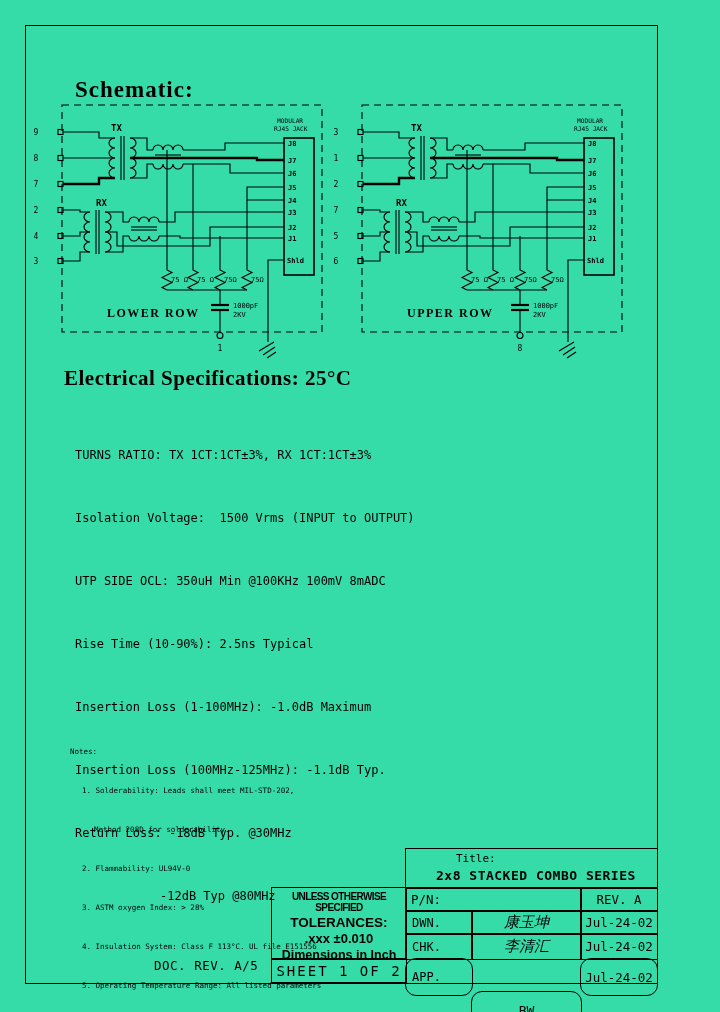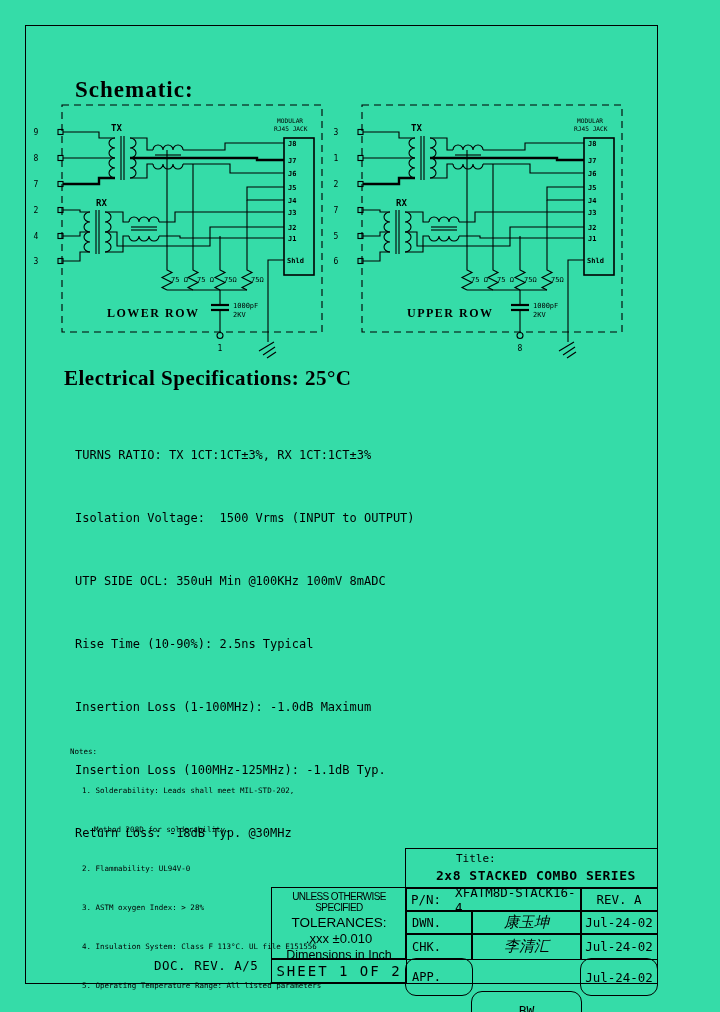--- a/index.html
+++ b/index.html
@@ -38,21 +38,21 @@
   #notes{left:70px;top:719px;font-size:7.5px;line-height:13px;white-space:pre;}
   .n1{margin-left:12px;}
   .n2{margin-left:24px;}
   
   #title-block{left:271px;top:848px;width:387px;height:135px;}
   .cell{position:absolute;border:1.8px solid #000;box-sizing:border-box;}
   #cell-company{left:0;top:0;width:136px;height:41px;
     font-family:"Liberation Serif", serif;font-weight:bold;font-size:25px;
     display:flex;align-items:center;justify-content:center;}
   #cell-tol{left:0;top:39px;width:136px;height:73px;text-align:center;
-    font-family:"Liberation Sans", sans-serif;}
+    font-family:"Liberation Sans", sans-serif;font-weight:bold;}
   #tol-0{font-size:10px;letter-spacing:-0.6px;margin-top:3px;}
   #tol-1{font-size:13.5px;margin-top:2px;}
   #tol-2{font-size:13px;margin-top:1px;}
   #tol-3{font-size:12.5px;margin-top:2px;}
   #cell-sheet{left:0;top:110px;width:136px;height:25px;
     font-size:14px;letter-spacing:2px;display:flex;align-items:center;justify-content:center;}
   #cell-title{left:134px;top:0;width:253px;height:41px;}
   #title-label{position:absolute;left:6px;top:3px;font-size:11px;margin-left:44px;}
   #title-text{position:absolute;left:22px;top:19px;font-size:13px;font-weight:bold;letter-spacing:0.5px;margin-left:8px;}
   #cell-pn{left:134px;top:39px;width:177px;height:25px;font-size:12.5px;
@@ -222,20 +222,21 @@
 <div class="abs" id="spec-heading">Electrical Specifications: 25°C</div>
 
 <div class="abs" id="spec-lines">
   <div class="spec-line">TURNS RATIO: TX 1CT:1CT±3%, RX 1CT:1CT±3%</div>
   <div class="spec-line">Isolation Voltage:  1500 Vrms (INPUT to OUTPUT)</div>
   <div class="spec-line">UTP SIDE OCL: 350uH Min @100KHz 100mV 8mADC</div>
   <div class="spec-line">Rise Time (10-90%): 2.5ns Typical</div>
   <div class="spec-line">Insertion Loss (1-100MHz): -1.0dB Maximum</div>
   <div class="spec-line">Insertion Loss (100MHz-125MHz): -1.1dB Typ.</div>
   <div class="spec-line">Return Loss: -18dB Typ. @30MHz</div>
+  <div class="spec-line ind-a">-12dB Typ @80MHz</div>
   
   
   
 </div>
 
 <div class="abs" id="notes">
   <div>Notes:</div>
   <div class="n1">1. Solderability: Leads shall meet MIL-STD-202,</div>
   <div class="n2">Method 208D for solderability.</div>
   <div class="n1">2. Flammability: UL94V-0</div>
@@ -254,21 +255,20 @@
     <div id="tol-2">.xxx ±0.010</div>
     <div id="tol-3">Dimensions in Inch</div>
   </div>
   <div class="cell" id="cell-sheet">SHEET 1 OF 2</div>
   <div class="cell" id="cell-title">
     <div id="title-label">Title:</div>
     <div id="title-text">2x8 STACKED COMBO SERIES</div>
   </div>
   <div class="cell" id="cell-pn">
     <span id="pn-label">P/N:</span>
-    <span id="pn-value">XFATM8D-STACK16-4</span>
   </div>
   <div class="cell" id="cell-rev">REV. A</div>
 
   <div class="cell tb-label row-d">DWN.</div>
   <div class="cell tb-value row-d sig">康玉坤</div>
   <div class="cell tb-date row-d">Jul-24-02</div>
 
   <div class="cell tb-label row-c">CHK.</div>
   <div class="cell tb-value row-c sig">李清汇</div>
   <div class="cell tb-date row-c">Jul-24-02</div>

